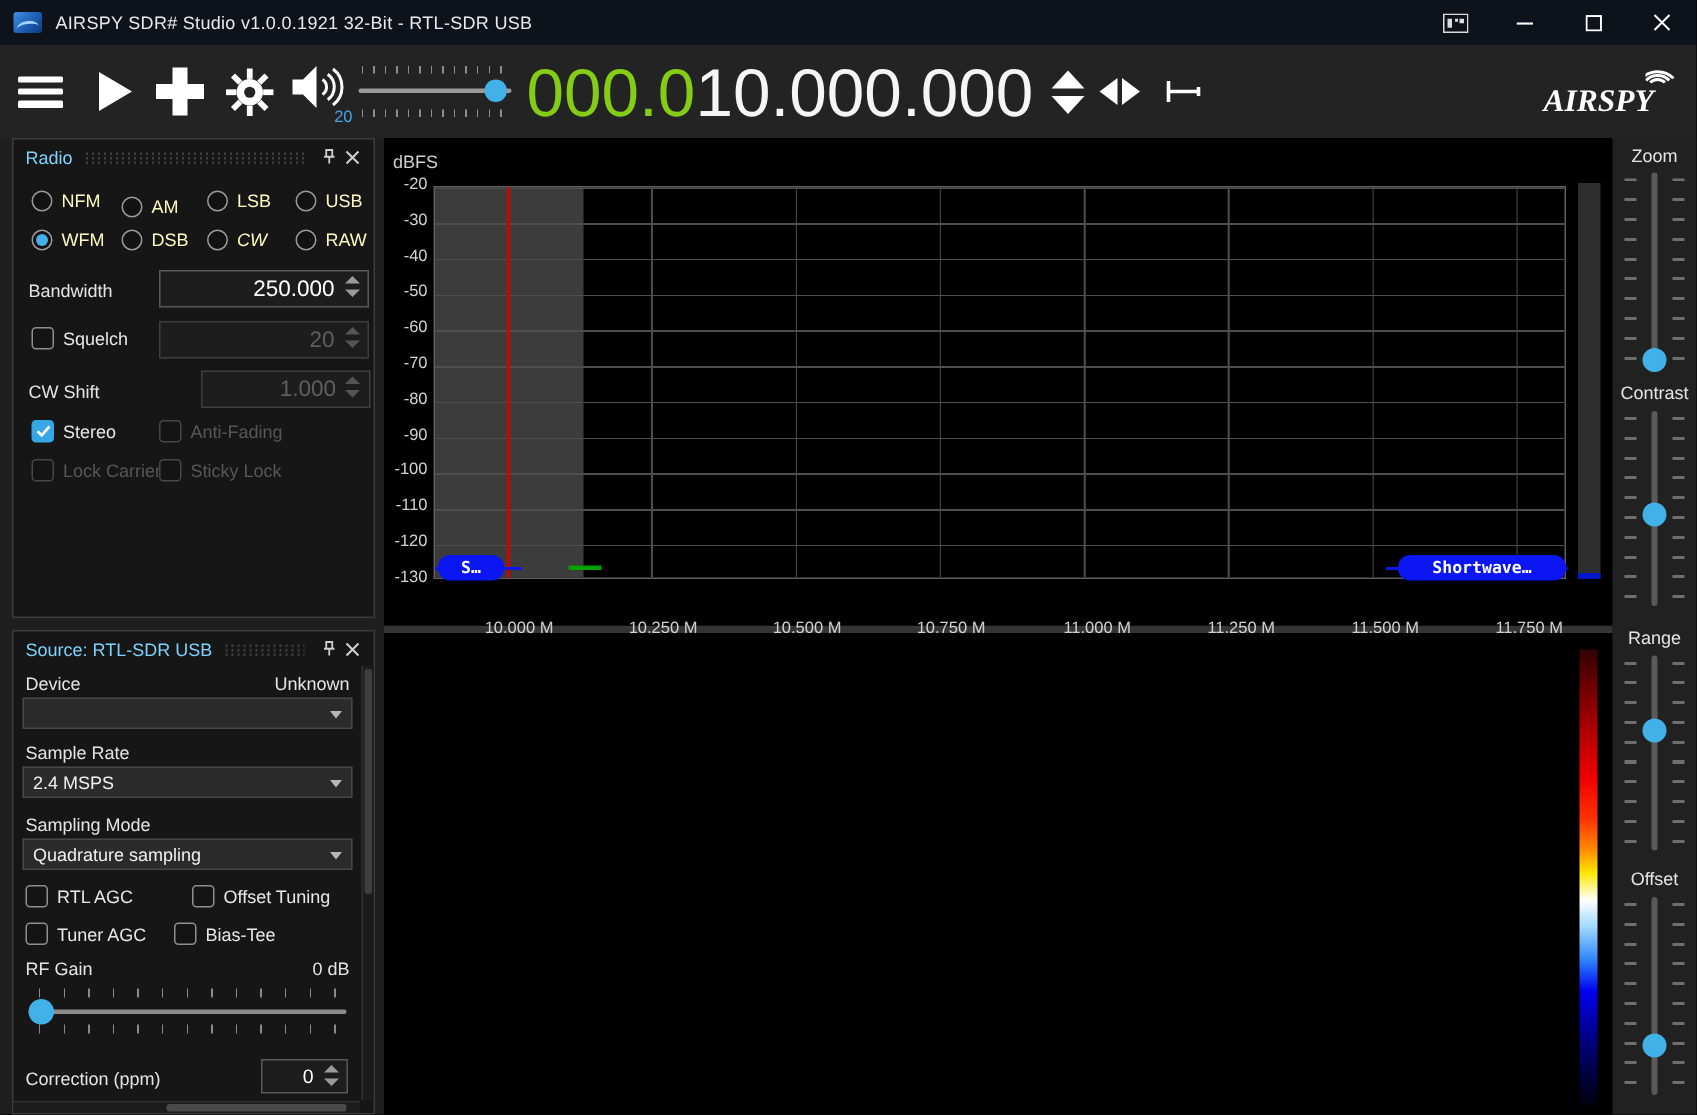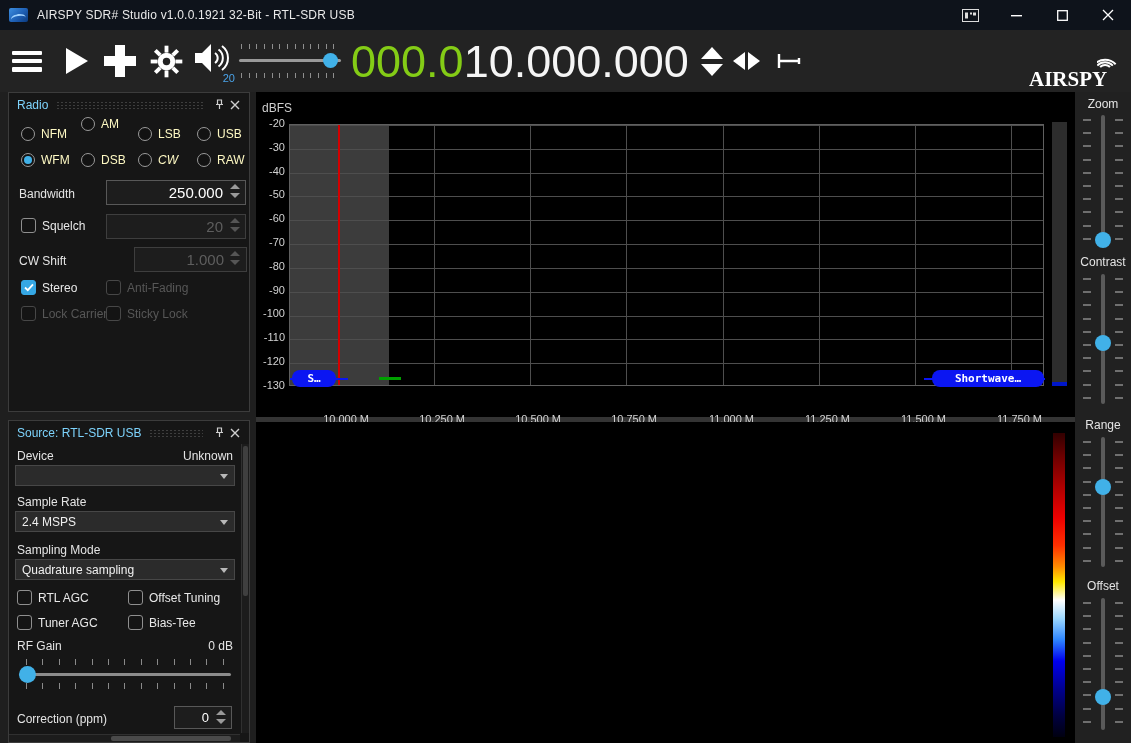--- a/index.html
+++ b/index.html
@@ -41,21 +41,21 @@
   .freq { display:flex; align-items:center; font-size:45px; letter-spacing:0px; line-height:1; margin-left:2px; white-space:nowrap; }
   .freq .dim { color:#84cc16; }
   .freq .lit { color:#f5f5f5; }
   .freqstep { display:flex; flex-direction:column; justify-content:center; gap:5px; margin:0 10px 0 12px; }
   .freqstep .up { width:0;height:0;border-bottom:12px solid #fff;border-left:11px solid transparent;border-right:11px solid transparent; }
   .freqstep .down { width:0;height:0;border-top:12px solid #fff;border-left:11px solid transparent;border-right:11px solid transparent; }
   .freqlr { display:flex; align-items:center; gap:3px; margin-right:16px; }
   .freqlr .left { width:0;height:0;border-right:12px solid #fff;border-top:9px solid transparent;border-bottom:9px solid transparent; }
   .freqlr .right { width:0;height:0;border-left:12px solid #fff;border-top:9px solid transparent;border-bottom:9px solid transparent; }
 
-  .logo { position:absolute; right:10px; top:26px; width:92px; height:40px; }
+  .logo { position:absolute; right:10px; top:14px; width:92px; height:40px;font-style:italic; }
   .logo .word { position:absolute; left:0; bottom:4px; color:#fff; font-family:"Liberation Serif", serif; font-weight:bold; font-size:21px; letter-spacing:0px; }
   .logo svg { position:absolute; right:-2px; top:-2px; }
 
   
   .content { flex:1; display:flex; background:#1f1f1f; position:relative; }
   .leftcol { width:256px; flex:0 0 256px; position:relative; }
 
   .panel { position:absolute; left:8px; width:242px; background:#161616; border:1px solid #3c3c3c; }
   .panel-header { height:23px; display:flex; align-items:center; padding:0 6px 0 8px; }
   .panel-header .ptitle { color:#7dd3fc; font-size:12px; white-space:nowrap; }
@@ -265,21 +265,21 @@
             <svg width="10" height="10" viewBox="0 0 10 10">
               <path d="M1 1 L9 9 M9 1 L1 9" stroke="#cfcfcf" stroke-width="1.4"></path>
             </svg>
           </span>
         </div>
 
         <div class="radio-item" style="left:12px; top:34px;">
           <span class="rb"></span>
             <span class="txt">NFM</span>
         </div>
-        <div class="radio-item" style="left:72px; top:24px;">
+        <div class="radio-item" style="left:72px; top:38px;">
           <span class="rb"></span>
             <span class="txt">AM</span>
         </div>
         <div class="radio-item" style="left:129px; top:34px;">
           <span class="rb"></span>
             <span class="txt">LSB</span>
         </div>
         <div class="radio-item" style="left:188px; top:34px;">
           <span class="rb"></span>
             <span class="txt">USB</span>
@@ -387,21 +387,21 @@
             <span class="txt">RTL AGC</span>
         </div>
         <div class="chk" style="left:119px; top:169px;">
           <span class="cb"></span>
             <span class="txt">Offset Tuning</span>
         </div>
         <div class="chk" style="left:8px; top:194px;">
           <span class="cb"></span>
             <span class="txt">Tuner AGC</span>
         </div>
-        <div class="chk" style="left:119px; top:194px;">
+        <div class="chk" style="left:107px; top:194px;">
           <span class="cb"></span>
             <span class="txt">Bias-Tee</span>
         </div>
 
         <div class="flabel" style="left:8px; top:218px;">RF Gain</div>
         <div class="flabel" style="right:16px; top:218px;">0 dB</div>
         <div class="gain" style="left:10px; top:238px; width:212px; height:30px;">
           <div class="ticks-top"></div>
           <div class="track"></div>
           <div class="thumb" style="left:0px;"></div>

